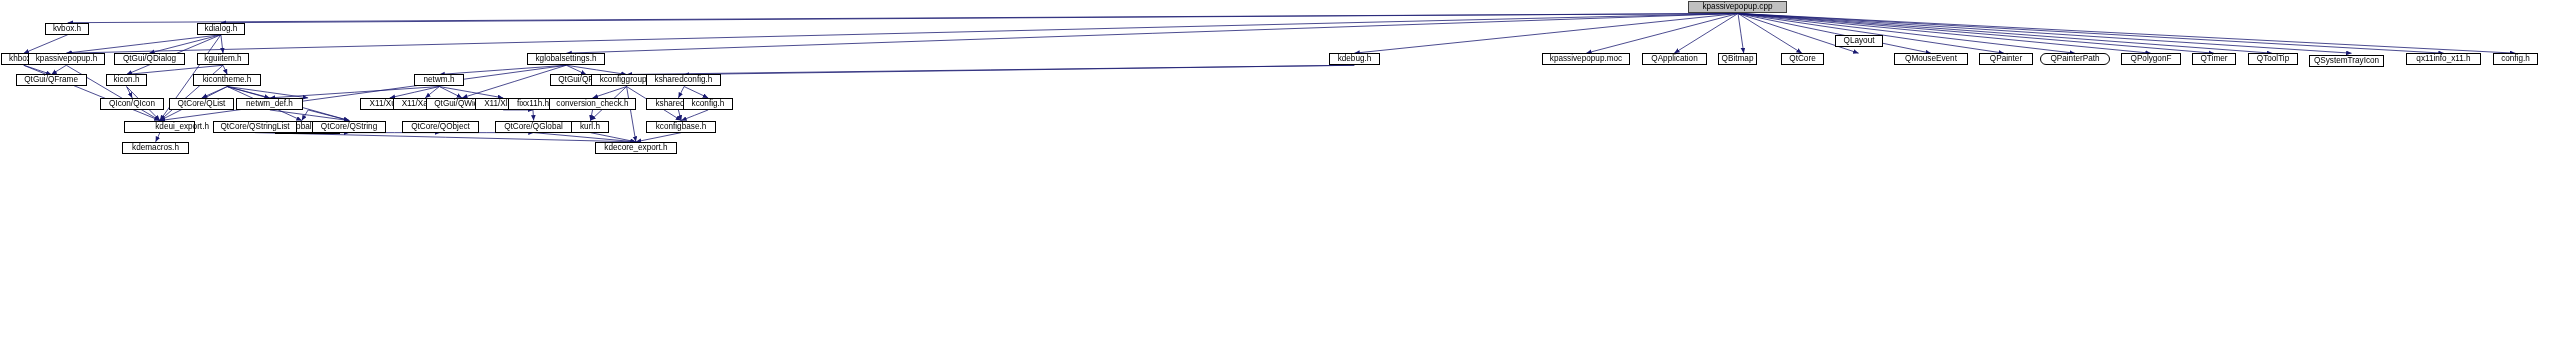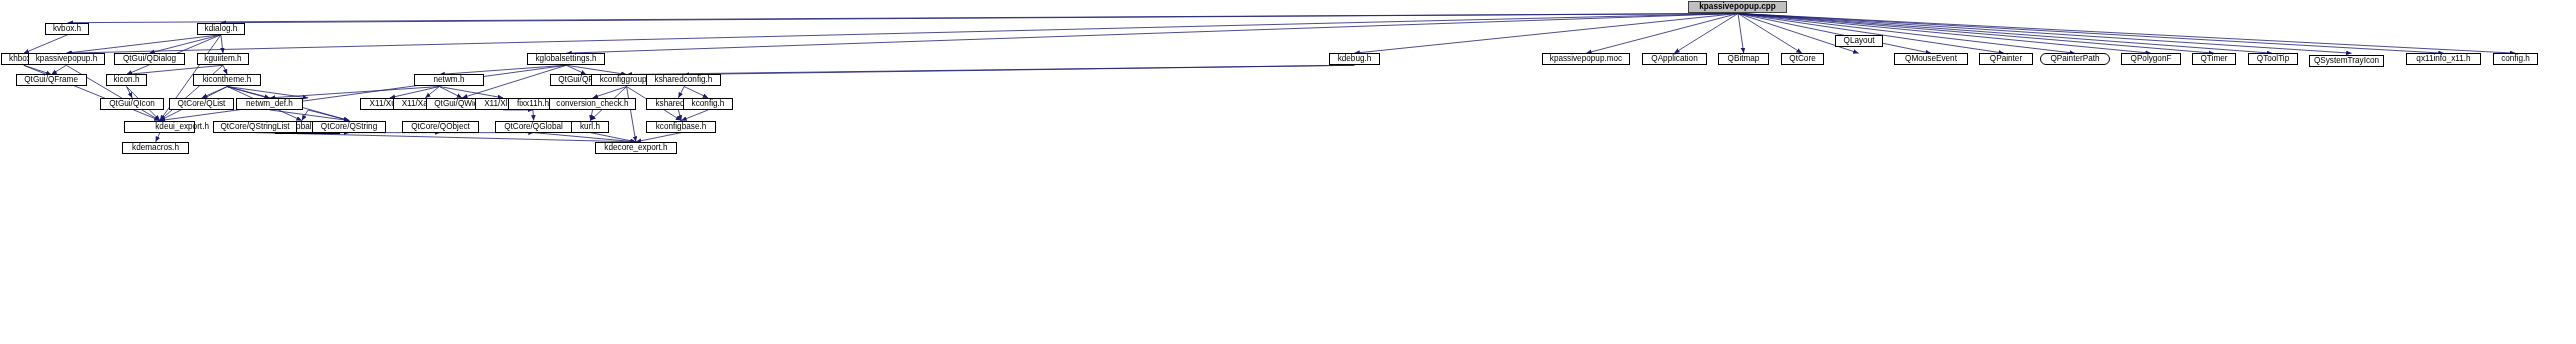--- a/index.html
+++ b/index.html
@@ -2,21 +2,21 @@
 <html style="font-size:11.4px"><head>
 <meta charset="utf-8">
 <style>
   html,body{margin:0;padding:0;background:#ffffff;}
   #canvas{position:relative;width:2576px;height:344px;background:#ffffff;
           font-family:"Liberation Sans", sans-serif;overflow:hidden;}
   .node{position:absolute;box-sizing:border-box;border:0.7px solid #000000;
         background:#ffffff;color:#000000;font-size:8.2px;line-height:1;
         display:flex;align-items:center;justify-content:center;
         white-space:nowrap;padding:0 2.8px;height:12px;}
-  .node.root{background:#c0c0c0;border:0.7px solid #404040;font-weight:bold;}
+  .node.root{background:#c0c0c0;border:0.7px solid #404040;}
   svg.edges{position:absolute;left:0;top:0;width:2576px;height:344px;
             pointer-events:none;}
 </style>
 </head>
 <body>
 
 <div id="canvas">
   <svg class="edges" id="edge-layer" viewBox="0 0 3631 485">
     <defs>
       <marker id="arrow" markerWidth="8" markerHeight="8" refX="7" refY="3" orient="auto" markerUnits="strokeWidth">
@@ -109,21 +109,21 @@
       </div>
       <div class="node" style="left: 197px; top: 23px; width: 48px;">
         <span>kdialog.h</span>
       </div>
       <div class="node" style="left: 1542px; top: 53px; width: 88px;">
         <span>kpassivepopup.moc</span>
       </div>
       <div class="node" style="left: 1642px; top: 53px; width: 65px;">
         <span>QApplication</span>
       </div>
-      <div class="node" style="left: 1718px; top: 53px; width: 51px;">
+      <div class="node" style="left: 1718px; top: 53px; width: 39px;">
         <span>QBitmap</span>
       </div>
       <div class="node" style="left: 1781px; top: 53px; width: 43px;">
         <span>QtCore</span>
       </div>
       <div class="node" style="left: 1835px; top: 35px; width: 48px;">
         <span>QLayout</span>
       </div>
       <div class="node" style="left: 1894px; top: 53px; width: 74px;">
         <span>QMouseEvent</span>
@@ -172,34 +172,34 @@
       </div>
       <div class="node" style="left: 15.6px; top: 74px; width: 71px;">
         <span>QtGui/QFrame</span>
       </div>
       <div class="node" style="left: 106px; top: 74px; width: 41px;">
         <span>kicon.h</span>
       </div>
       <div class="node" style="left: 193px; top: 74px; width: 68px;">
         <span>kicontheme.h</span>
       </div>
-      <div class="node" style="left: 414px; top: 74px; width: 70px;">
+      <div class="node" style="left: 414px; top: 74px; width: 50px;">
         <span>netwm.h</span>
       </div>
       <div class="node" style="left: 550px; top: 74px; width: 72px;">
         <span>QtGui/QPalette</span>
       </div>
       <div class="node" style="left: 591px; top: 74px; width: 71px;">
         <span>kconfiggroup.h</span>
       </div>
       <div class="node" style="left: 646px; top: 74px; width: 75px;">
         <span>ksharedconfig.h</span>
       </div>
       <div class="node" style="left: 100px; top: 98px; width: 64px;">
-        <span>QtGui/QIcon</span>
+        <span>QIcon/QIcon</span>
       </div>
       <div class="node" style="left: 169px; top: 98px; width: 65px;">
         <span>QtCore/QList</span>
       </div>
       <div class="node" style="left: 236px; top: 98px; width: 67px;">
         <span>netwm_def.h</span>
       </div>
       <div class="node" style="left: 275px; top: 98px; width: 65px; margin-top: 24px;">
         <span>kiconloader.h</span>
       </div>

